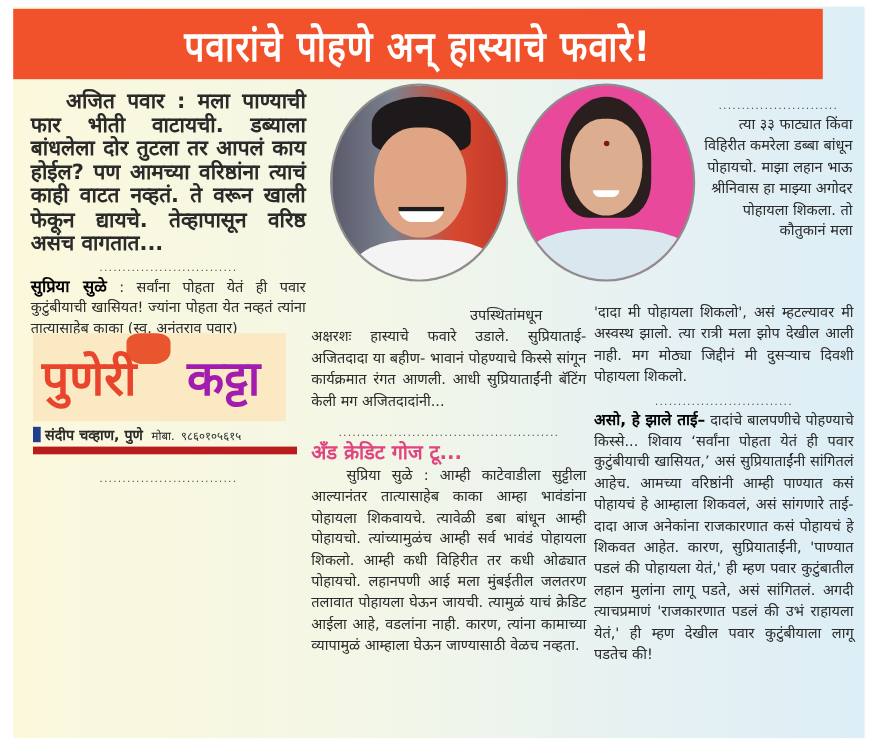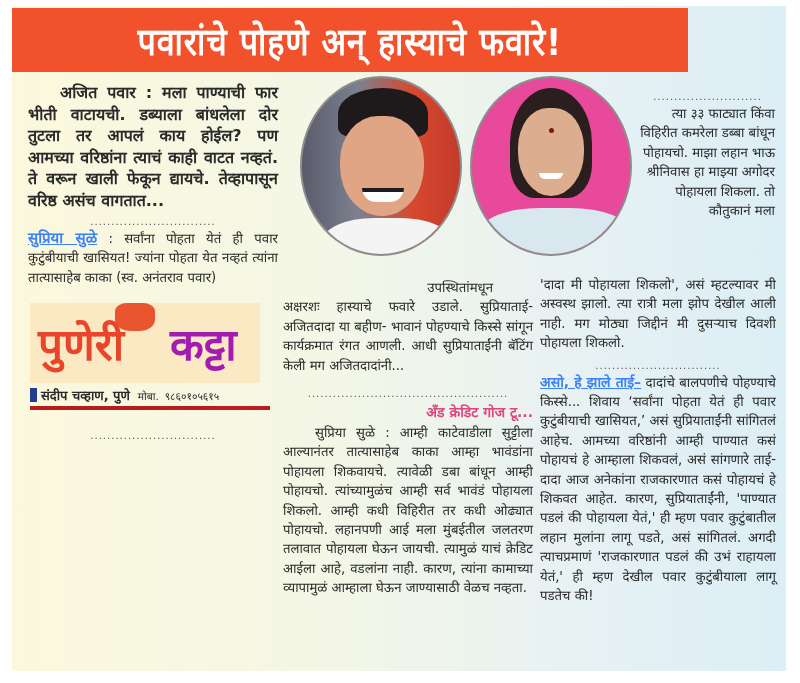--- a/index.html
+++ b/index.html
@@ -7,33 +7,33 @@
     width:800px; height:683px; overflow:hidden; position:relative;
     background:#ffffff;
     font-family:"DejaVu Sans", sans-serif;
     color:#2a2a2a;
   }
   .page {
     position:absolute; left:12px; top:6px; width:774px; height:665px;
     background:linear-gradient(90deg,#fbf8dc 0%,#f4f7e6 40%,#e6f1f3 75%,#dceef6 100%);
   }
   .title-bar {
-    position:absolute; left:12px; top:8px; width:676px; height:64px;
+    position:absolute; left:12px; top:8px; width:736px; height:64px;
     background:#f2522b;
     display:flex; align-items:center; justify-content:center;
   }
   .title-bar .title {
     color:#ffffff; font-size:38px; font-weight:bold; letter-spacing:1px;
     font-family:"DejaVu Sans", sans-serif;
     transform:scaleX(0.85);
   }
   .col { position:absolute; font-size:13.2px; line-height:19.4px; text-align:justify; }
   .indent { text-indent:32px; }
   .bold { font-weight:bold; }
-  .pink { color:#3b82f6; font-weight:bold;text-decoration:underline; }
+  .pink { color:#000000; font-weight:bold; }
   .dots {
     display:block; text-align:center; color:#555; letter-spacing:1px; font-size:10px; line-height:10px; margin:6px 0 2px;
   }
   .sub-head { color:#e0457f; font-size:17px; font-weight:bold; line-height:22px; }
   p { margin:0; }
 
   
   .photo {
     position:absolute; border-radius:50%; overflow:hidden;
     border:2px solid #8d8d8d; box-sizing:border-box;
@@ -54,36 +54,36 @@
   .photo-supriya .saree { position:absolute; left:8px; top:130px; width:150px; height:60px; background:#d9e7ef; border-radius:40% 40% 0 0; }
 
   
   .logo {
     position:absolute; left:30px; top:303px; width:230px; height:80px;
     background:#fbe9c4;
   }
   .logo .pot { position:absolute; left:85px; top:0px; width:40px; height:28px; background:#e8552e; border-radius:30% 30% 40% 40%; }
   .logo .puneri { position:absolute; left:8px; top:18px; font-size:44px; font-weight:bold; color:#e8452c; line-height:48px; }
   .logo .katta { position:absolute; left:140px; top:18px; font-size:44px; font-weight:bold; color:#a21caf; line-height:48px; }
-  .byline { position:absolute; left:30px; top:386px; width:240px; height:20px; font-size:12px; line-height:20px; white-space:nowrap; border-bottom:4px solid #b91c1c; }
+  .byline { position:absolute; left:30px; top:386px; width:240px; height:20px; font-size:12px; line-height:20px; white-space:nowrap; border-bottom:7px solid #b91c1c; }
   .byline .square { display:inline-block; width:7px; height:14px; background:#213f8e; vertical-align:-2px; margin-right:4px; }
   .byline .name { font-weight:bold; font-size:13px; }
   .byline .phone { font-size:10.5px; margin-left:4px; }
 </style>
 </head>
 <body>
 
 <div class="page"></div>
 
 <div class="title-bar">
   <span class="title">पवारांचे पोहणे अन् हास्याचे फवारे!</span>
 </div>
 
 <div class="col" style="left:28px; top:82px; width:250px;">
-  <p class="indent bold" style="font-size:16px; line-height:21.5px;">
+  <p class="indent bold" style="font-size:19px; line-height:21.5px;">
     <span>अजित पवार</span><span> : मला पाण्याची फार भीती वाटायची. डब्याला बांधलेला दोर तुटला तर आपलं काय होईल? पण आमच्या वरिष्ठांना त्याचं काही वाटत नव्हतं. ते वरून खाली फेकून द्यायचे. तेव्हापासून वरिष्ठ असंच वागतात...</span>
   </p>
   <span class="dots">..............................</span>
   <p>
     <span class="pink" style="font-size:15px;">सुप्रिया सुळे</span><span> : सर्वांना पोहता येतं ही पवार कुटुंबीयाची खासियत! ज्यांना पोहता येत नव्हतं त्यांना तात्यासाहेब काका (स्व. अनंतराव पवार)</span>
   </p>
 </div>
 
 <div class="logo">
   <div class="pot"></div>
@@ -111,21 +111,21 @@
     <div class="saree"></div>
     <div class="face"></div>
     <div class="bindi"></div>
     <div class="smile"></div>
 </div>
 
 <div class="col" style="left:283px; top:278px; width:250px;">
   <p style="text-align:right; padding-right:40px;">उपस्थितांमधून</p>
   <p>अक्षरशः हास्याचे फवारे उडाले. सुप्रियाताई- अजितदादा या बहीण- भावानं पोहण्याचे किस्से सांगून कार्यक्रमात रंगत आणली. आधी सुप्रियाताईंनी बॅटिंग केली मग अजितदादांनी...</p>
   <span class="dots" style="margin-top:14px;">................................................</span>
-  <div class="sub-head" style="text-align:right; font-size:14px;">ॲंड क्रेडिट गोज टू...</div>
+  <div class="sub-head" style="text-align:left; font-size:18px;">ॲंड क्रेडिट गोज टू...</div>
   <p class="indent">सुप्रिया सुळे : आम्ही काटेवाडीला सुट्टीला आल्यानंतर तात्यासाहेब काका आम्हा भावंडांना पोहायला शिकवायचे. त्यावेळी डबा बांधून आम्ही पोहायचो. त्यांच्यामुळंच आम्ही सर्व भावंडं पोहायला शिकलो. आम्ही कधी विहिरीत तर कधी ओढ्यात पोहायचो. लहानपणी आई मला मुंबईतील जलतरण तलावात पोहायला घेऊन जायची. त्यामुळं याचं क्रेडिट आईला आहे, वडलांना नाही. कारण, त्यांना कामाच्या व्यापामुळं आम्हाला घेऊन जाण्यासाठी वेळच नव्हता.</p>
 </div>
 
 <div class="col" style="left:640px; top:86px; width:135px;">
   <span class="dots">..........................</span>
   <p style="text-align:right;">त्या ३३ फाट्यात किंवा विहिरीत कमरेला डब्बा बांधून पोहायचो. माझा लहान भाऊ श्रीनिवास हा माझ्या अगोदर पोहायला शिकला. तो कौतुकानं मला</p>
 </div>
 
 <div class="col" style="left:540px; top:275px; width:236px;">
   <p>'दादा मी पोहायला शिकलो', असं म्हटल्यावर मी अस्वस्थ झालो. त्या रात्री मला झोप देखील आली नाही. मग मोठ्या जिद्दीनं मी दुसऱ्याच दिवशी पोहायला शिकलो.</p>

